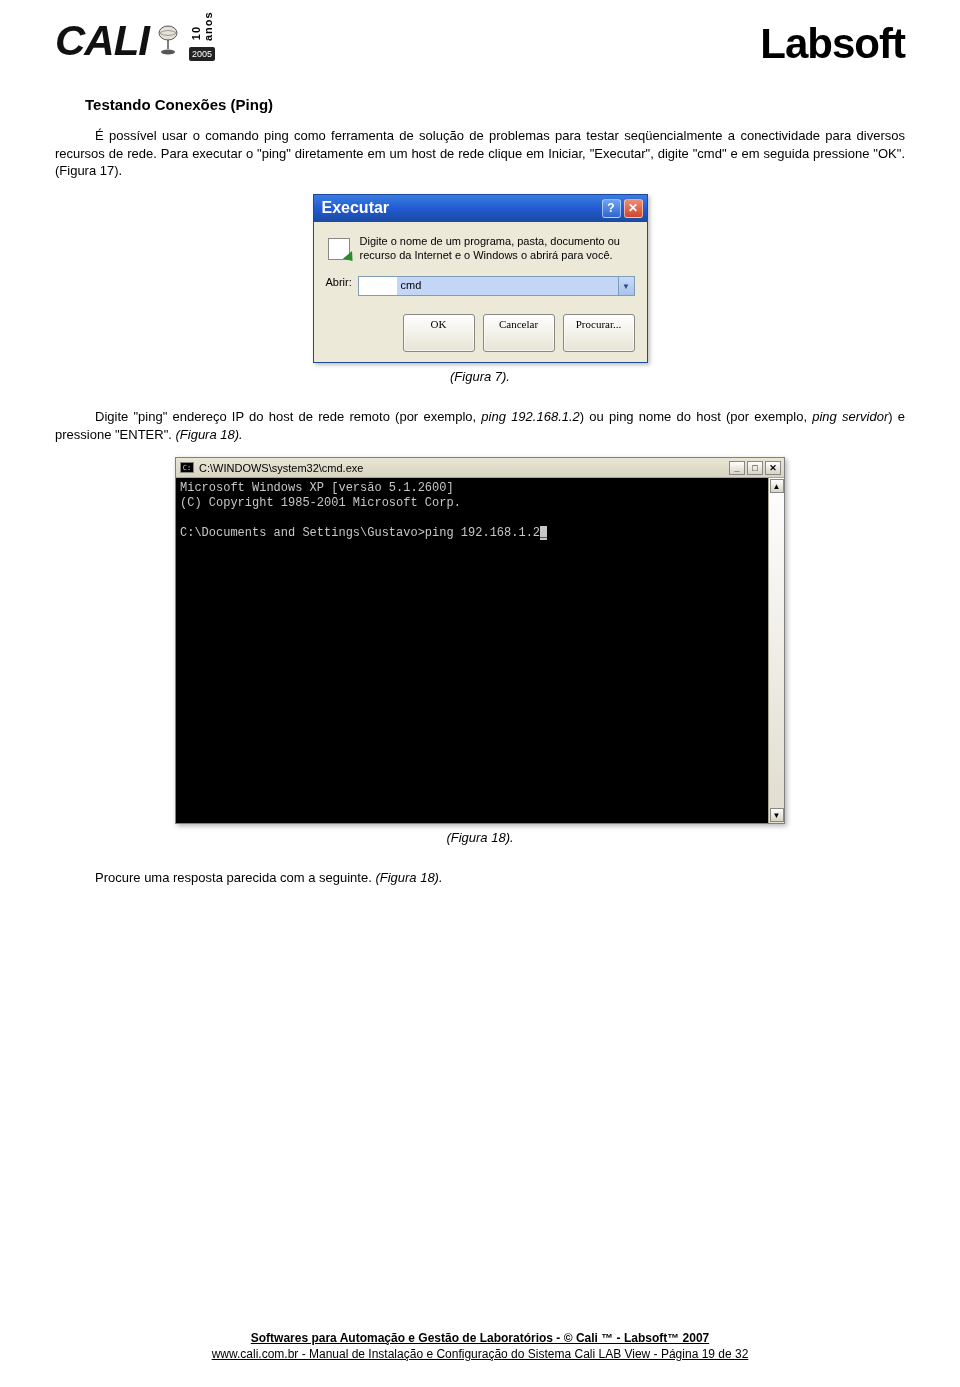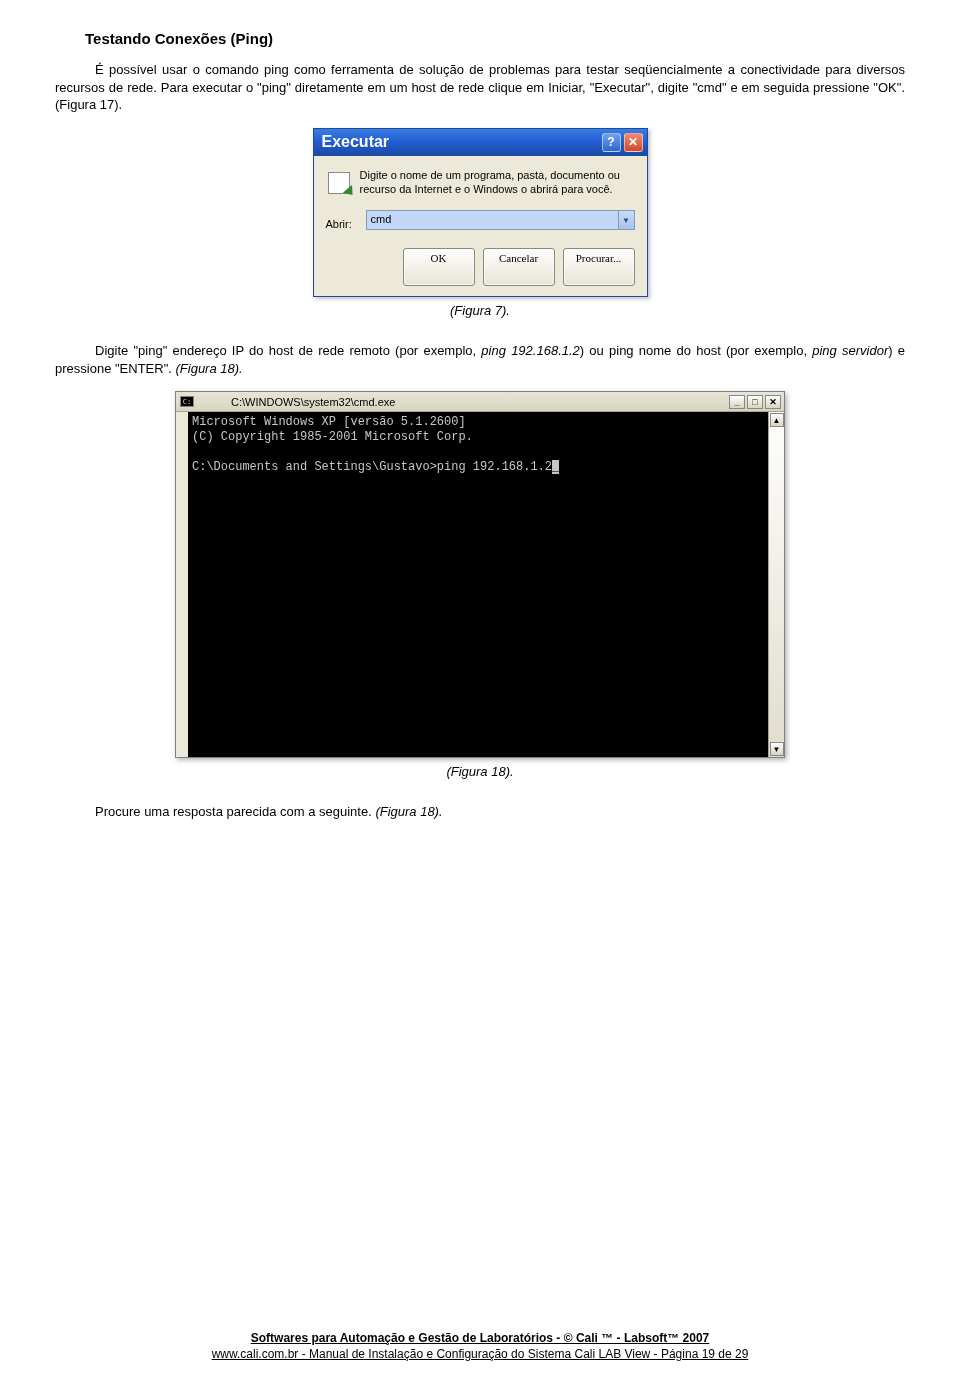--- a/index.html
+++ b/index.html
@@ -134,28 +134,29 @@
   }
   .run-icon .arrow {
     position:absolute; right:0; bottom:0;
     width:0; height:0;
     border-left: 6px solid transparent;
     border-right: 6px solid transparent;
     border-top: 8px solid #2f8a2f;
     transform: rotate(-40deg);
   }
   .run-desc { line-height: 1.3; }
-  .run-input-row { display:flex; align-items:flex-end; gap:10px; margin-bottom: 18px;}
+  .run-input-row { display:flex; align-items:flex-start; gap:2px; margin-bottom: 18px;}
   .run-label { width: 30px; }
   .run-combo {
     flex: 1;
     display:flex;
     border: 1px solid #7f9db9;
     background:#fff;
     height: 20px;
+    padding-left: 38px;
   }
   .run-combo .val { flex:1; padding: 2px 4px; color:#000; background:#c3d6f6;}
   .run-combo .dd {
     width: 16px; background: linear-gradient(#c9dcf6,#a8c2eb);
     display:flex;align-items:center;justify-content:center;
     border-left:1px solid #7f9db9;
     color:#2b4b8a;
     font-size:8px;
   }
   .run-buttons { display:flex; justify-content:flex-end; gap:8px;}
@@ -185,30 +186,30 @@
     display:flex; align-items:center; justify-content:space-between;
     padding: 2px 3px 2px 4px;
     border-bottom: 1px solid #a8a492;
     height: 20px;
   }
   .cmd-title-left { display:flex; align-items:center; gap:5px; }
   .cmd-icon {
     width:14px; height:11px; background:#000; border:1px solid #888;
     display:flex;align-items:center;justify-content:center;color:#ccc;font-size:7px;font-family:monospace;
   }
-  .cmd-title { font-weight: normal; font-size: 11px; color:#000;margin-left:32px;}
+  .cmd-title { font-weight: normal; font-size: 11px; color:#000;}
   .cmd-winbtns { display:flex; gap:2px; }
   .cmd-winbtn {
     width:16px; height:14px;
     background: linear-gradient(#fefefe,#d8d4c2);
     border:1px solid #888; font-size:9px;
     display:flex;align-items:center;justify-content:center;
     font-family: Arial; font-weight:bold;
   }
-  .cmd-body-wrap { display:flex;padding-left:12px; }
+  .cmd-body-wrap { display:flex; }
   .cmd-body {
     flex:1;
     background:#000; color:#c6c6c6;
     font-family: "Lucida Console", "Courier New", monospace;
     font-size: 12px;
     line-height: 1.25;
     padding: 3px 4px;
     min-height: 345px;
     white-space: pre;
   }
@@ -236,20 +237,37 @@
     font-size: 12px;
     line-height: 1.35;
     text-decoration: underline;
   }
 </style>
 </head>
 <body>
 
 <div class="page">
 
+  <div class="header">
+    <div class="logo-left">
+      <span class="cali-text">CALI</span>
+      <svg width="26" height="32" viewBox="0 0 26 32">
+        <ellipse cx="13" cy="8" rx="9" ry="7" fill="#e6e1d6" stroke="#555" stroke-width="1"></ellipse>
+        <path d="M4 8 Q13 3 22 8" stroke="#888" fill="none" stroke-width="0.8"></path>
+        <path d="M4 8 Q13 13 22 8" stroke="#888" fill="none" stroke-width="0.8"></path>
+        <line x1="13" y1="15" x2="13" y2="24" stroke="#555" stroke-width="1.5"></line>
+        <ellipse cx="13" cy="27" rx="7" ry="2.5" fill="#555"></ellipse>
+      </svg>
+      <div class="badge10">
+        <span class="anos">10 anos</span>
+        <span class="year">2005</span>
+      </div>
+    </div>
+    <div class="labsoft">Labsoft</div>
+  </div>
 
   <h2 class="section-title">Testando Conexões (Ping)</h2>
 
   <p class="body">
     <span class="indent"></span><span>É possível usar o comando ping como ferramenta de solução de problemas para testar seqüencialmente a conectividade para diversos recursos de rede. Para executar o "ping" diretamente em um host de rede clique em Iniciar, "Executar", digite "cmd" e em seguida pressione "OK". (Figura 17).</span>
   </p>
 
   <div class="run-dialog">
     <div class="run-titlebar">
       <span class="ttl">Executar</span>
@@ -310,16 +328,16 @@
     </div>
   </div>
   <p class="caption">(Figura 18).</p>
 
   <p class="body">
     <span class="indent"></span><span>Procure uma resposta parecida com a seguinte. </span><span class="italic">(Figura 18).</span>
   </p>
 
   <div class="footer">
     <div><b>Softwares para Automação e Gestão de Laboratórios - © Cali ™ - Labsoft™ 2007</b></div>
-    <div>www.cali.com.br - Manual de Instalação e Configuração do Sistema Cali LAB View - Página 19 de 29</div>
+    <div>www.cali.com.br - Manual de Instalação e Configuração do Sistema Cali LAB View - Página 19 de 32</div>
   </div>
 
 </div>
 
 </body></html>

